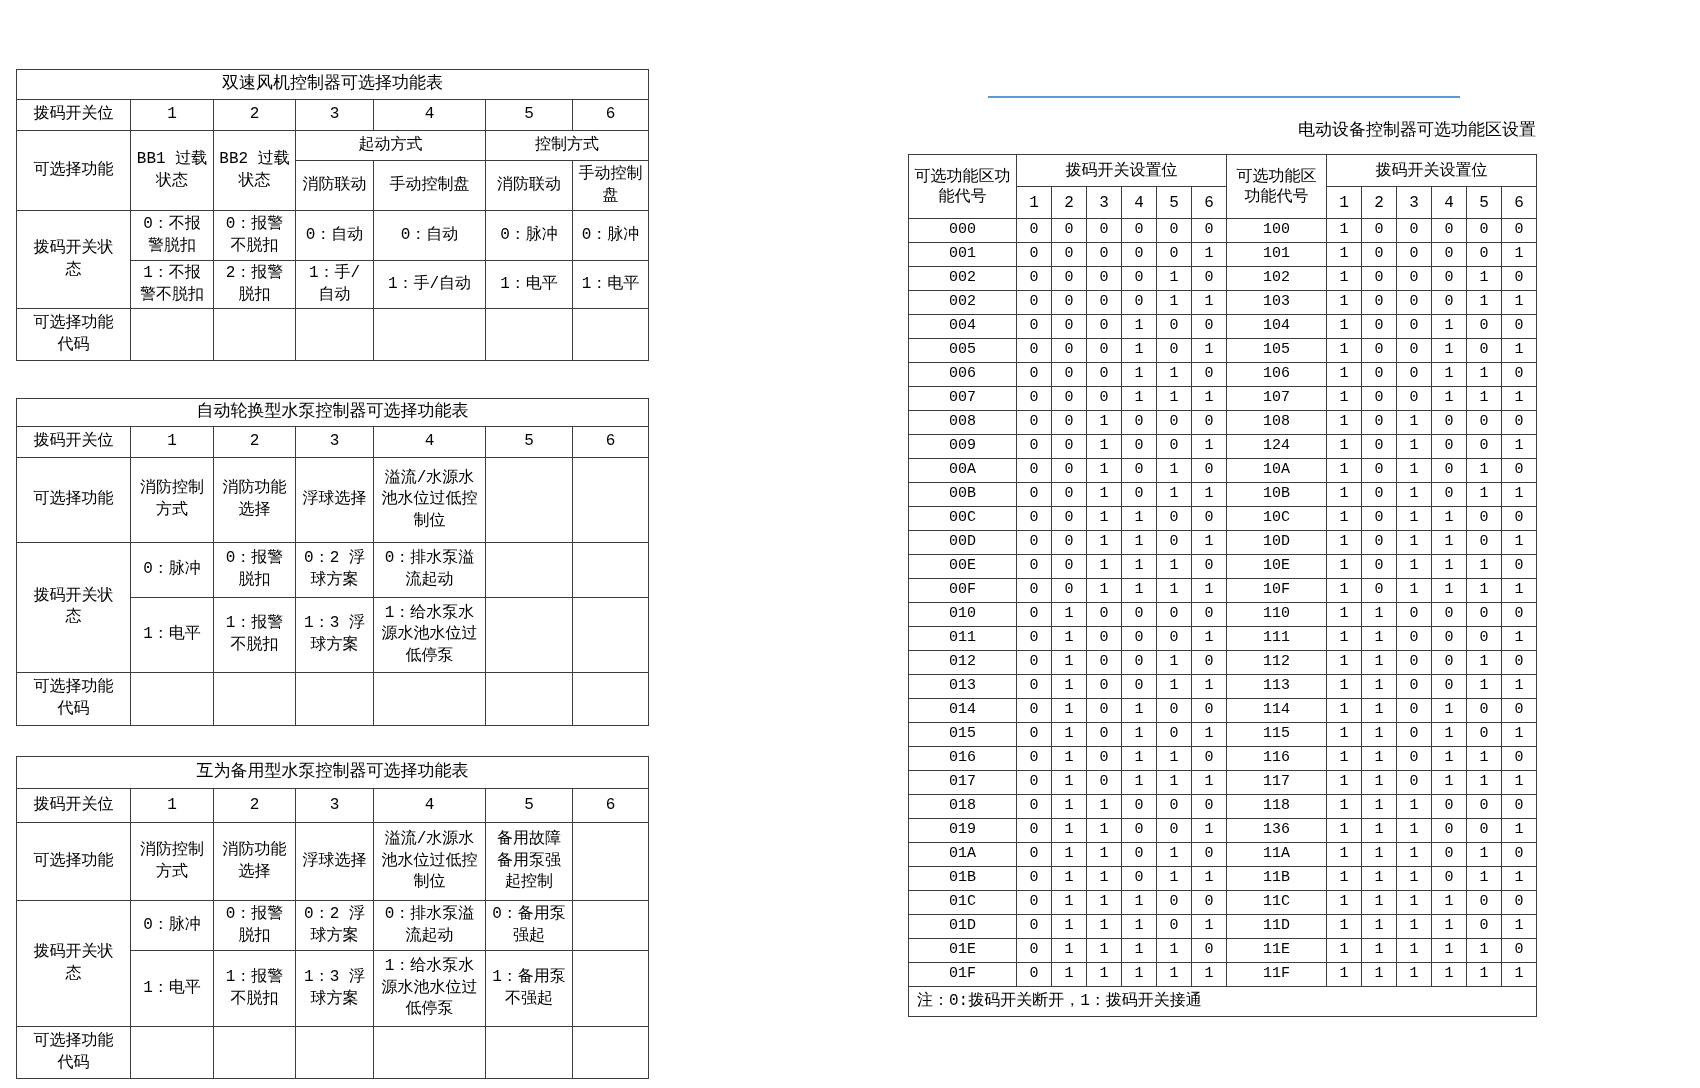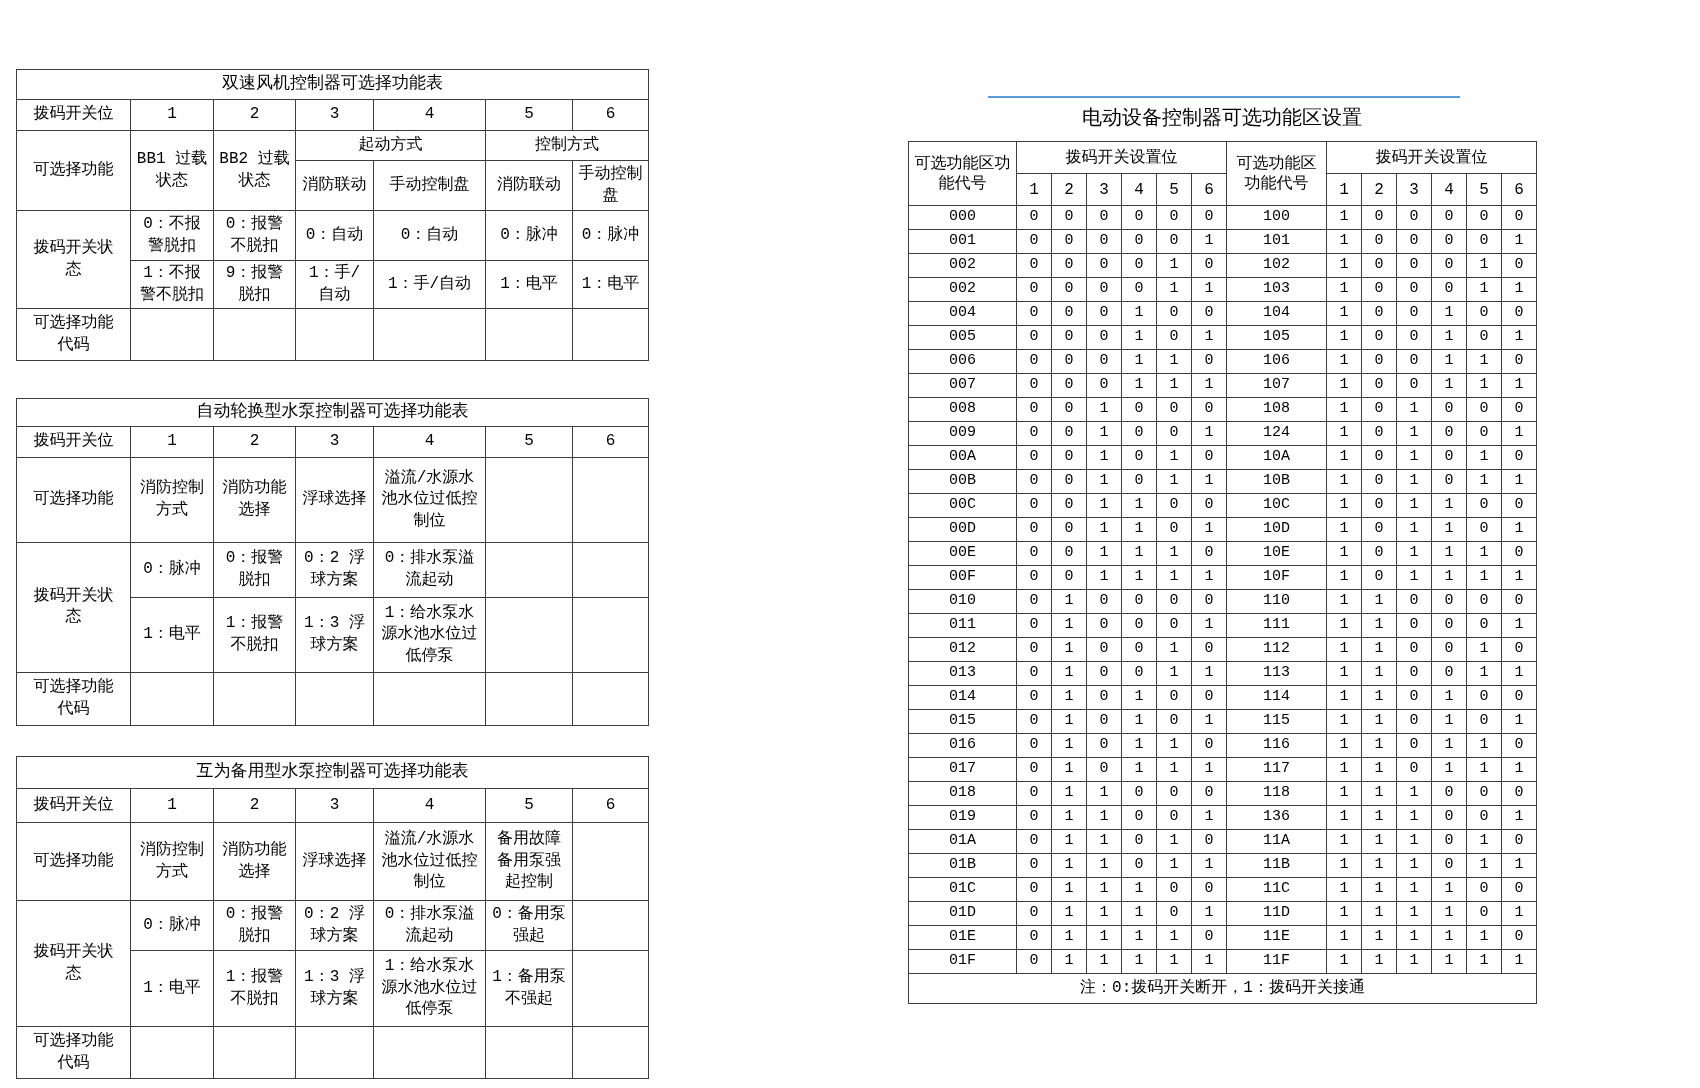--- a/index.html
+++ b/index.html
@@ -23,29 +23,29 @@
   .appendix-title {
     position:absolute; left:908px; top:14px; width:628px;
     text-align:center; font-size:27px; font-weight:bold; color:#2E74B5;
     letter-spacing:1px;
   }
   .title-rule {
     position:absolute; left:988px; top:62px; width:472px; height:2px;
     background:#5B9BD5;
   }
   .rtable-title {
-    position:absolute; left:908px; top:70px; width:628px;
-    text-align:center; font-size:20px;
+    position:absolute; left:908px; top:84px; width:628px;
+    text-align:right; font-size:17px;
   }
-  .rtable { position:absolute; left:908px; top:107px; width:628px; }
+  .rtable { position:absolute; left:908px; top:120px; width:628px; }
   .rtable thead tr { height:32px; }
   .rtable tbody tr { height:24px; }
   .rtable td { font-size:15px; padding:0 2px; line-height:1.1; }
   .rtable thead td { font-size:16px; line-height:1.25; }
-  .rtable .note-cell { text-align:center; padding:4px 8px; font-size:16px; height:30px; }
+  .rtable .note-cell { text-align:left; padding:4px 8px; font-size:16px; height:30px; }
 </style>
 </head>
 <body>
 
 <div class="page">
 
   <table class="ltable" style="top:35px;">
     <colgroup>
         <col style="width:114px">
         <col style="width:83px">
@@ -85,21 +85,21 @@
       <td class="lbl" rowspan="2">拨码开关状态</td>
       <td>0：不报警脱扣</td>
       <td>0：报警不脱扣</td>
       <td>0：自动</td>
       <td>0：自动</td>
       <td>0：脉冲</td>
       <td>0：脉冲</td>
     </tr>
     <tr style="height:46px">
       <td>1：不报警不脱扣</td>
-      <td>9：报警脱扣</td>
+      <td>2：报警脱扣</td>
       <td>1：手/自动</td>
       <td>1：手/自动</td>
       <td>1：电平</td>
       <td>1：电平</td>
     </tr>
     <tr style="height:52px">
       <td class="lbl">可选择功能代码</td>
       <td></td>
       <td></td>
       <td></td>

